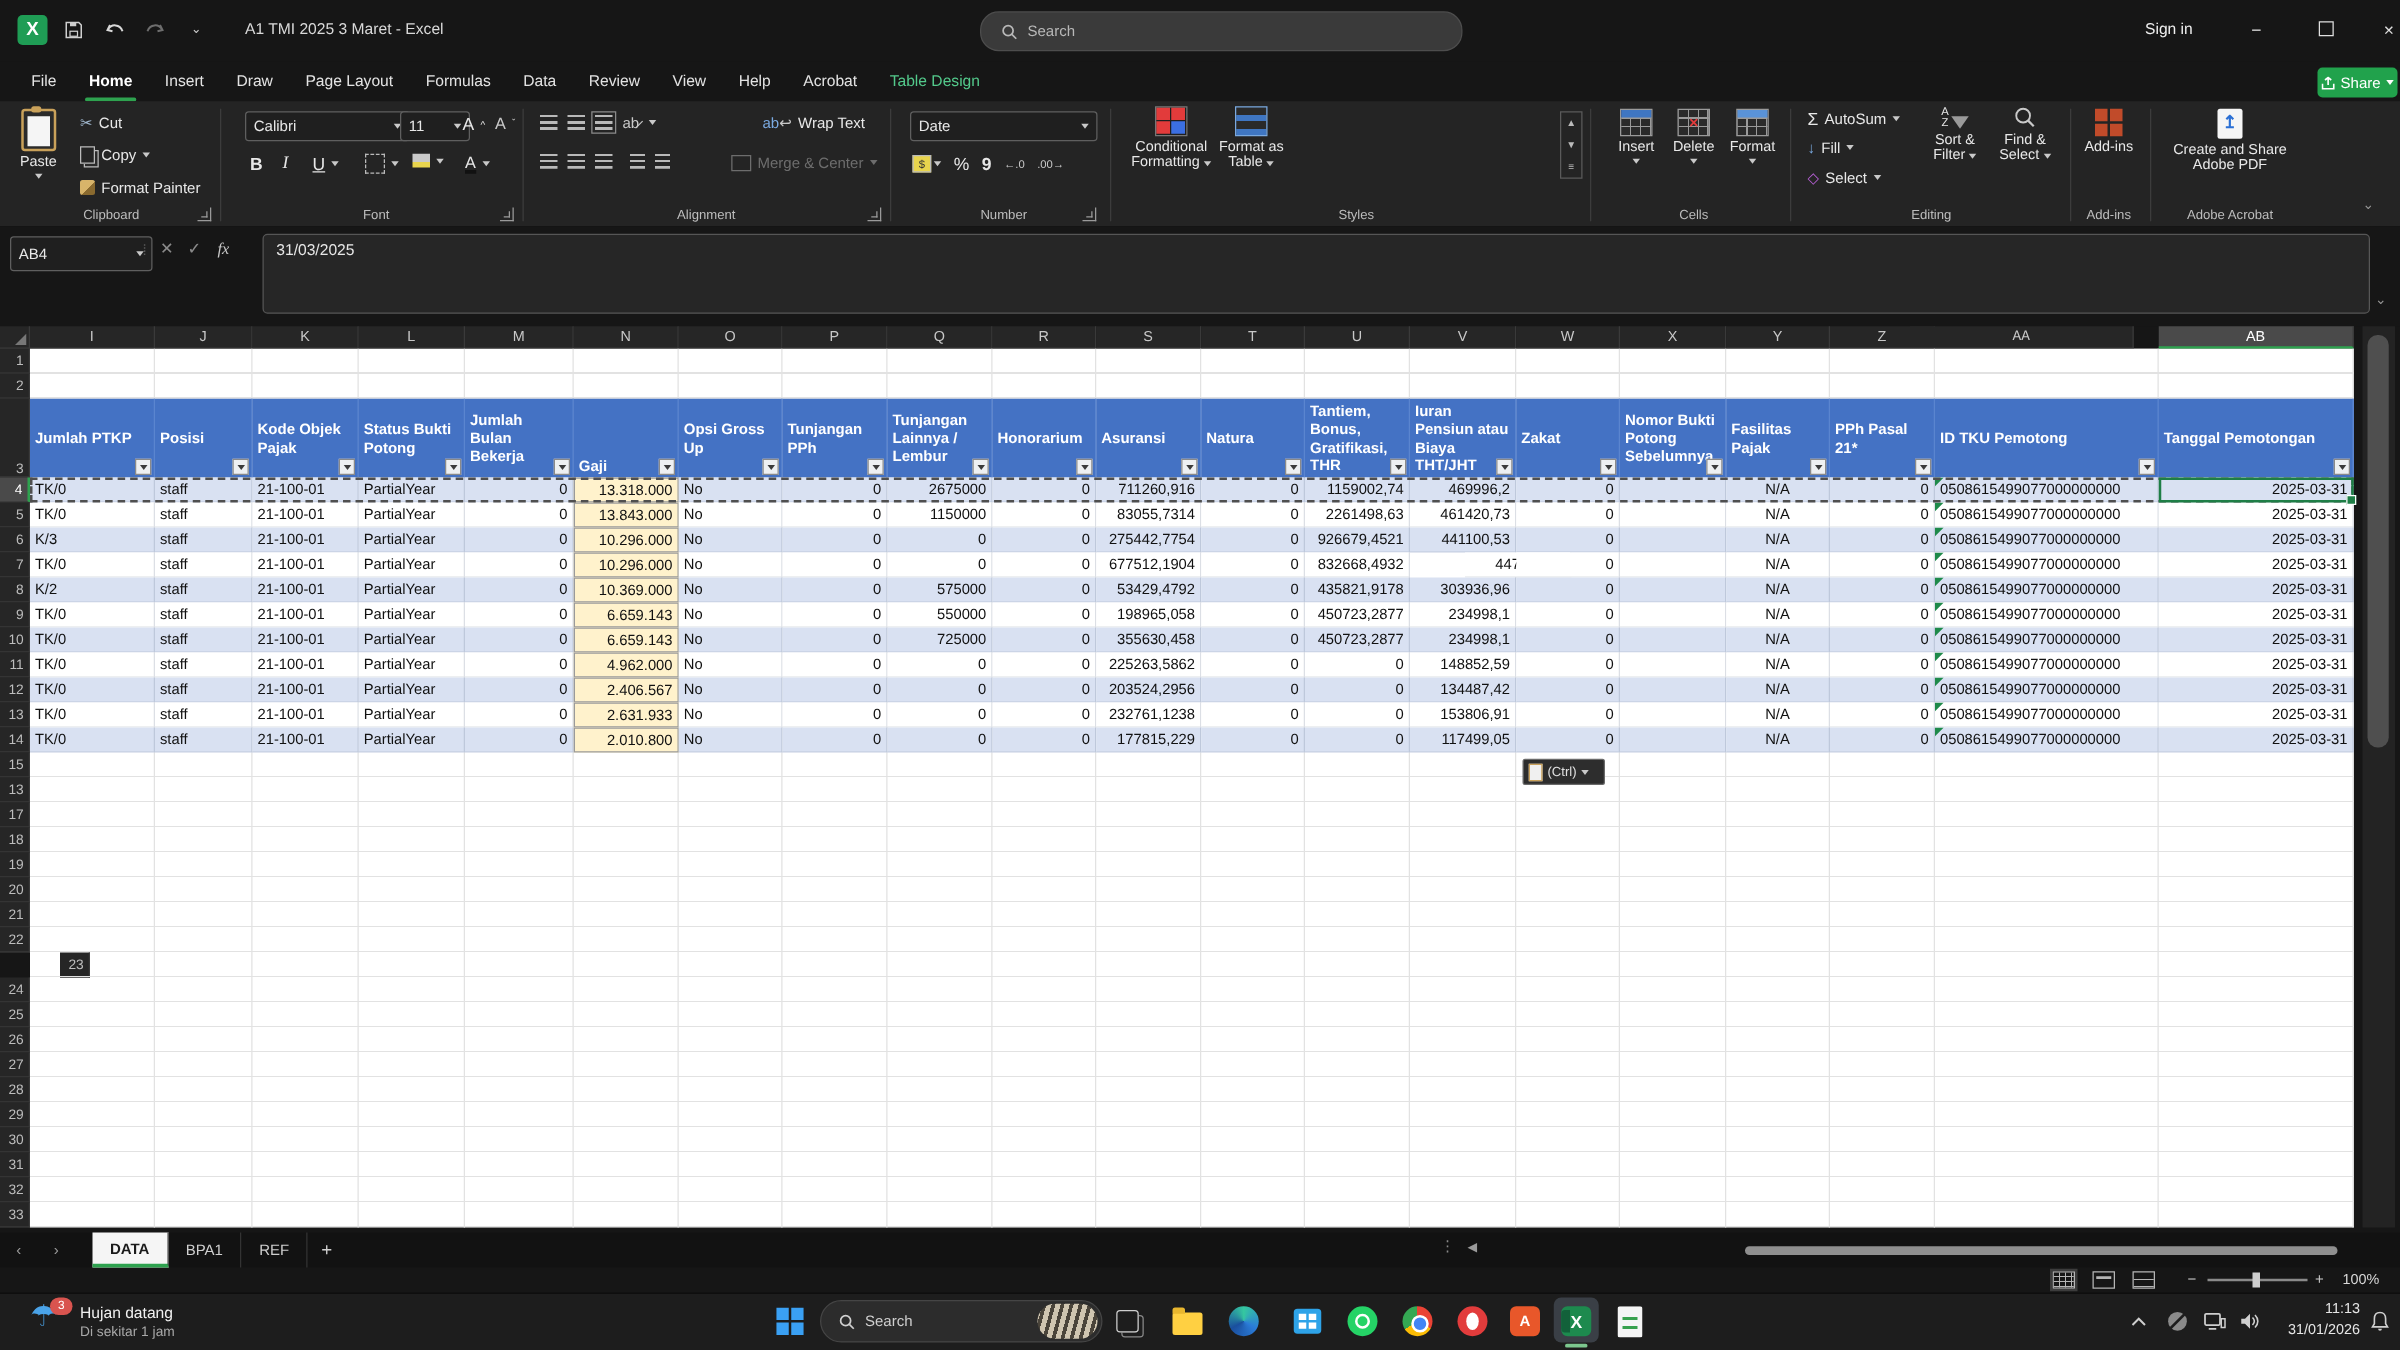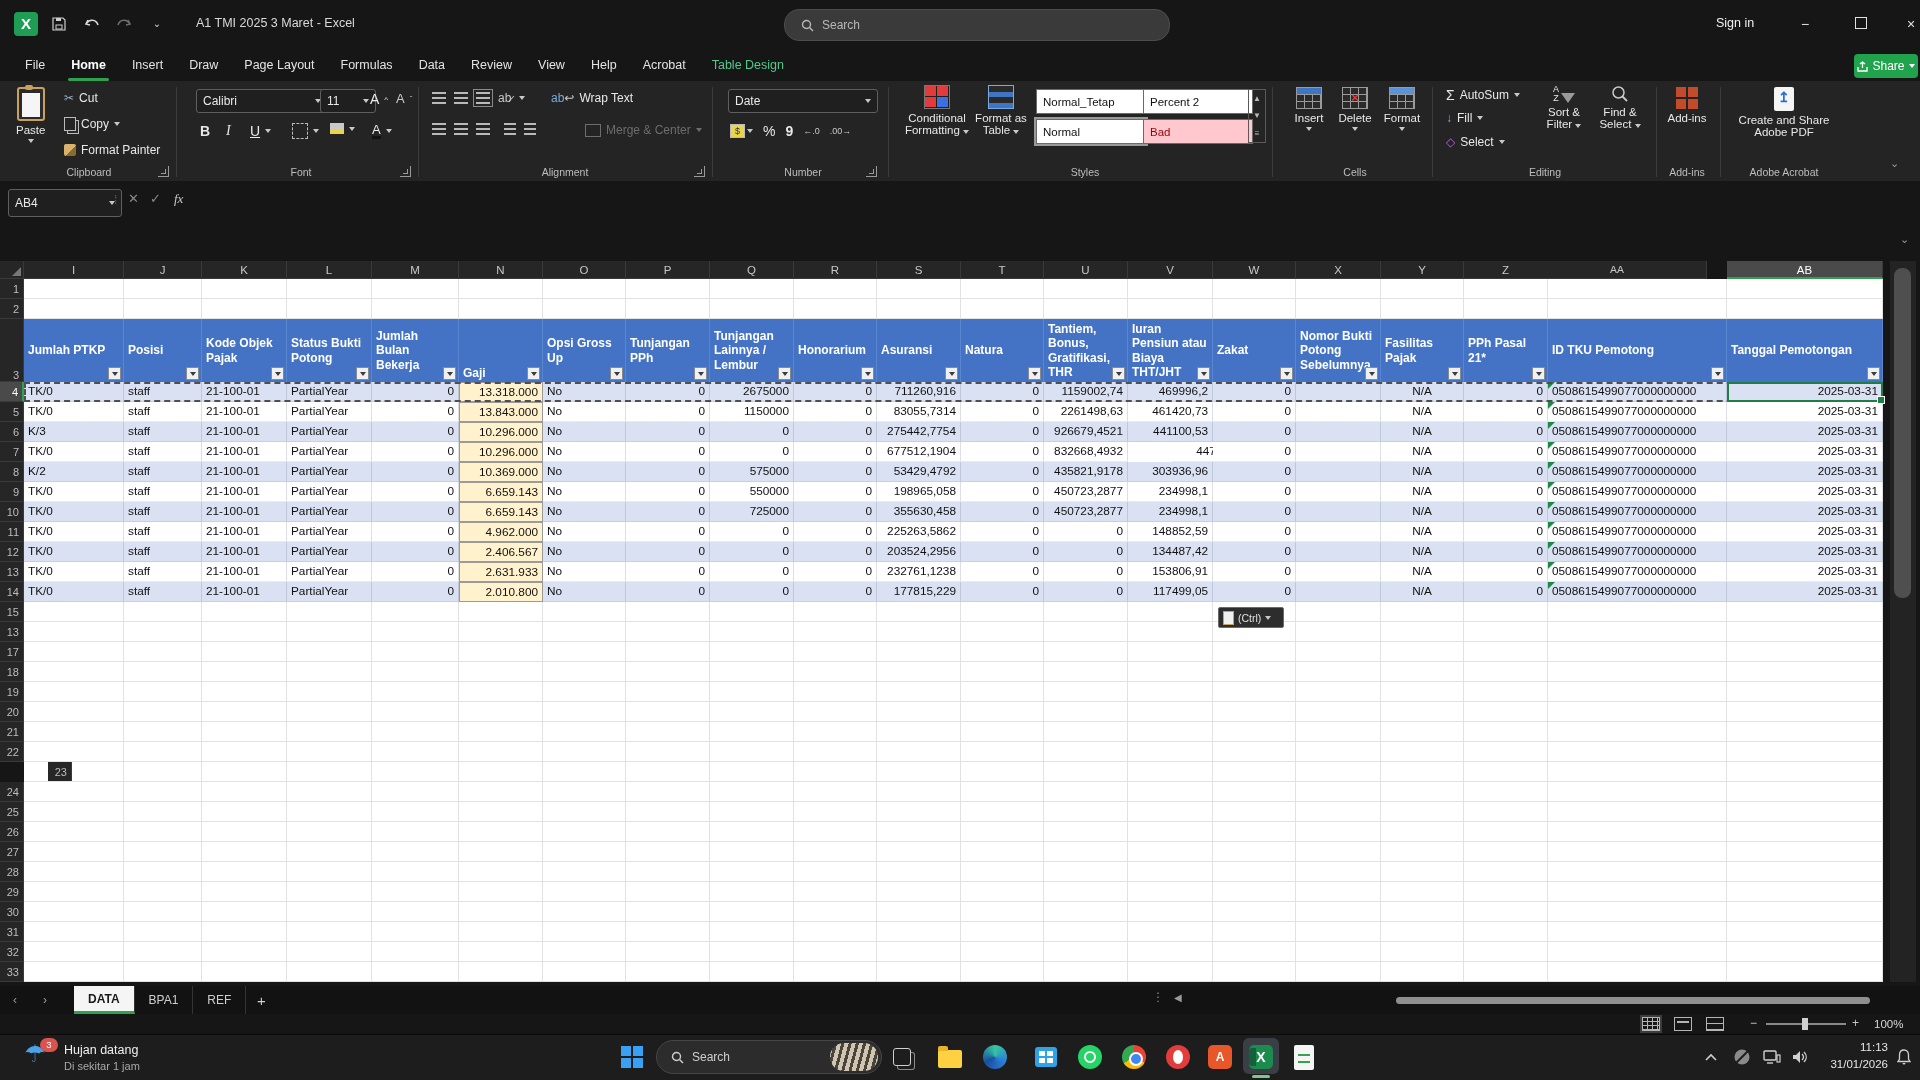--- a/index.html
+++ b/index.html
@@ -280,21 +280,21 @@
       <span style="color:#c9c9c9;">ab̷</span>
         <span class="caret"></span>
     </div>
     <div class="rsmall" style="left:432px;top:42px;gap:8px;">
       <span class="lines" style="width:14px;"></span>
       <span class="lines" style="width:14px;"></span>
       <span class="lines" style="width:14px;"></span>
       <span class="lines" style="width:12px;margin-left:6px;"></span>
       <span class="lines" style="width:12px;"></span>
     </div>
-    <div class="rsmall" style="left:551px;top:10px;">
+    <div class="rsmall" style="left:610px;top:10px;">
       <span style="color:#7aa9e0;">ab<span style="color:#c9c9c9;">↩</span></span>
       <span class="rlabel">Wrap Text</span>
     </div>
     <div class="rsmall dim" style="left:585px;top:42px;">
       <span style="display:inline-block;width:14px;height:11px;border:1px solid #6d6d6d;"></span>
       <span class="rlabel dim">Merge &amp; Center</span>
         <span class="caret" style="border-top-color:#6d6d6d;"></span>
     </div>
     <div class="launcher" style="left:694px;"></div>
     <div class="rgroup-label" style="left:430px;width:270px;">Alignment</div>
@@ -319,26 +319,20 @@
     <div class="rdiv" style="left:888px;"></div>
 
     <div class="bigbtn" style="left:904px;top:4px;width:66px;">
       <div class="cf-ic"></div>
       <div><span>Conditional</span><br><span>Formatting</span> <span class="caret"></span></div>
     </div>
     <div class="bigbtn" style="left:972px;top:4px;width:58px;">
       <div class="ft-ic"></div>
       <div><span>Format as</span><br><span>Table</span> <span class="caret"></span></div>
     </div>
-    <div class="abs" style="left: 1036px; top: 8px; display: grid; grid-template-columns: 102px 102px; gap: 5px;" id="styleGallery">
-        <div class="styles-box">Normal_Tetap</div>
-        <div class="styles-box">Percent 2</div>
-        <div class="styles-box selected">Normal</div>
-        <div class="styles-box bad">Bad</div>
-      </div>
     <div class="abs" style="left:1248px;top:8px;width:16px;height:52px;border:1px solid #5a5a5a;display:flex;flex-direction:column;align-items:center;justify-content:space-around;color:#bbb;font-size:8px;">
       <span>▲</span>
         <span>▼</span>
         <span>≡</span>
     </div>
     <div class="rgroup-label" style="left:900px;width:370px;">Styles</div>
     <div class="rdiv" style="left:1272px;"></div>
 
     <div class="bigbtn" style="left:1288px;top:6px;width:42px;">
       <div class="cells-ic">
@@ -415,20 +409,21 @@
 
   <div class="abs fbar">
     <div class="combo abs namebox">
       <span>AB4</span>
         <span class="caret"></span>
     </div>
     <div class="abs" style="left:114px;top:12px;color:#5a5a5a;">⁞</div>
     <div class="abs fx-btn" style="left:128px;">✕</div>
     <div class="abs fx-btn" style="left:150px;">✓</div>
     <div class="abs fx-btn" style="left:174px;color:#c9c9c9;font-family:'Liberation Serif',serif;font-style:italic;">fx</div>
+    <div class="abs ffield"><span>31/03/2025</span></div>
     <div class="abs" style="left:1900px;top:52px;color:#9a9a9a;font-size:11px;">⌄</div>
   </div>
 
   <div class="abs sheetbg"></div>
   <div id="gridhost">
       <div class="cl" style="left: 24px; width: 100px;">I</div>
       <div class="cl" style="left: 124px; width: 78px;">J</div>
       <div class="cl" style="left: 202px; width: 85px;">K</div>
       <div class="cl" style="left: 287px; width: 85px;">L</div>
       <div class="cl" style="left: 372px; width: 87px;">M</div>

